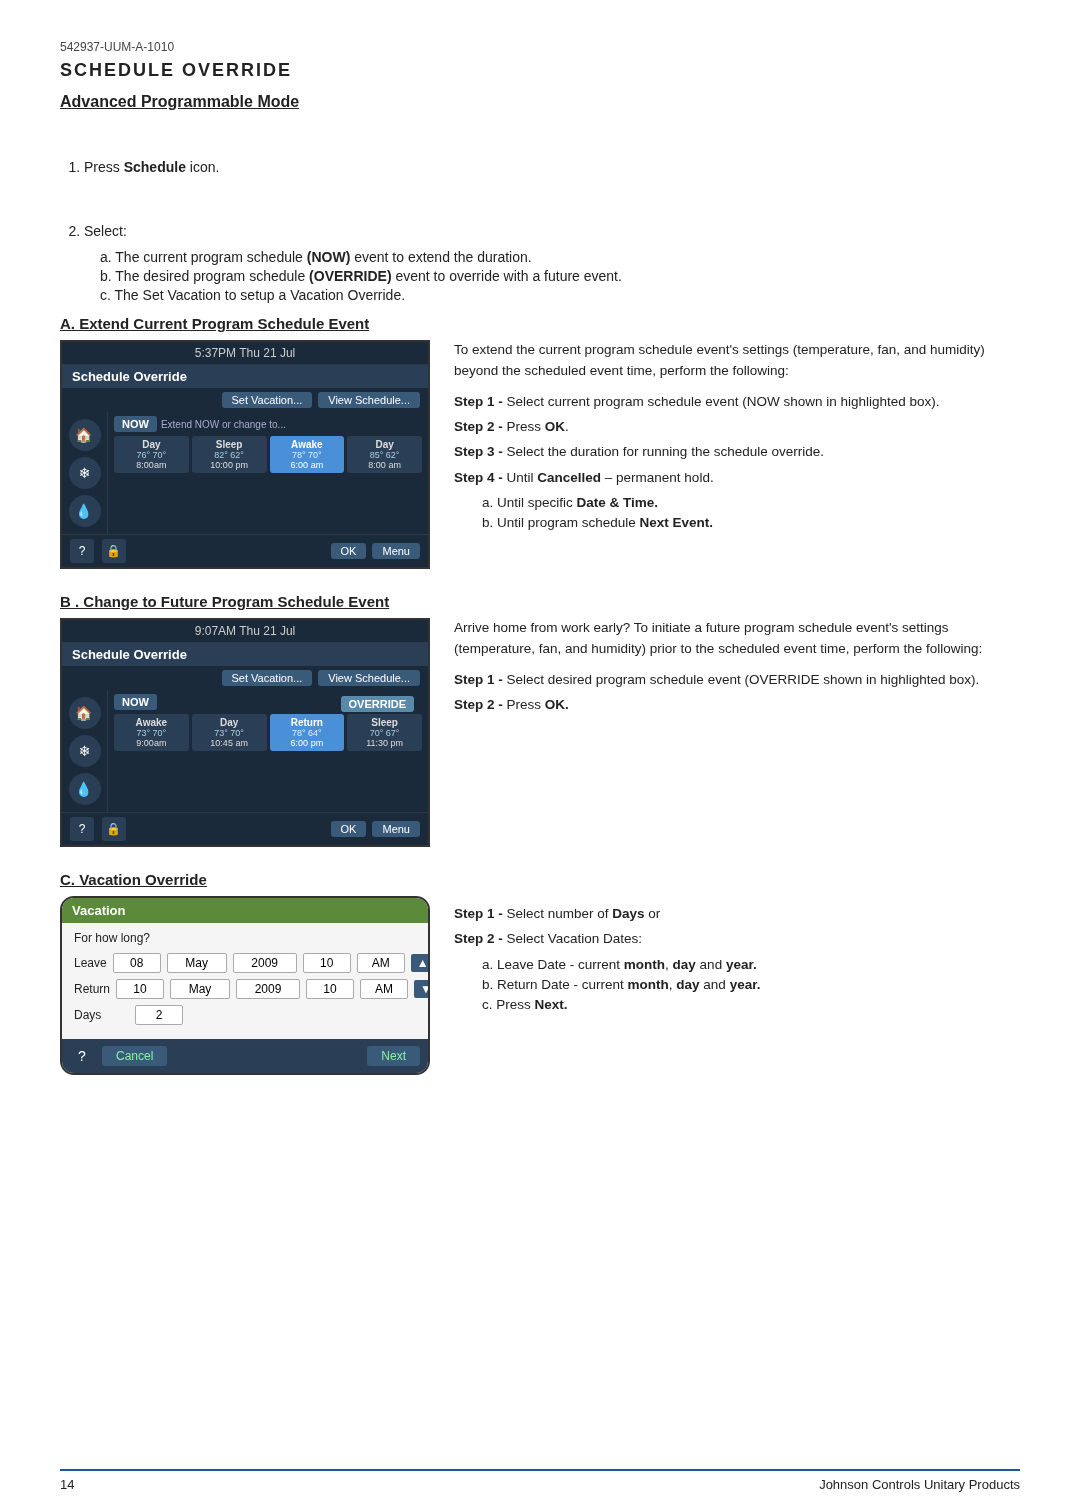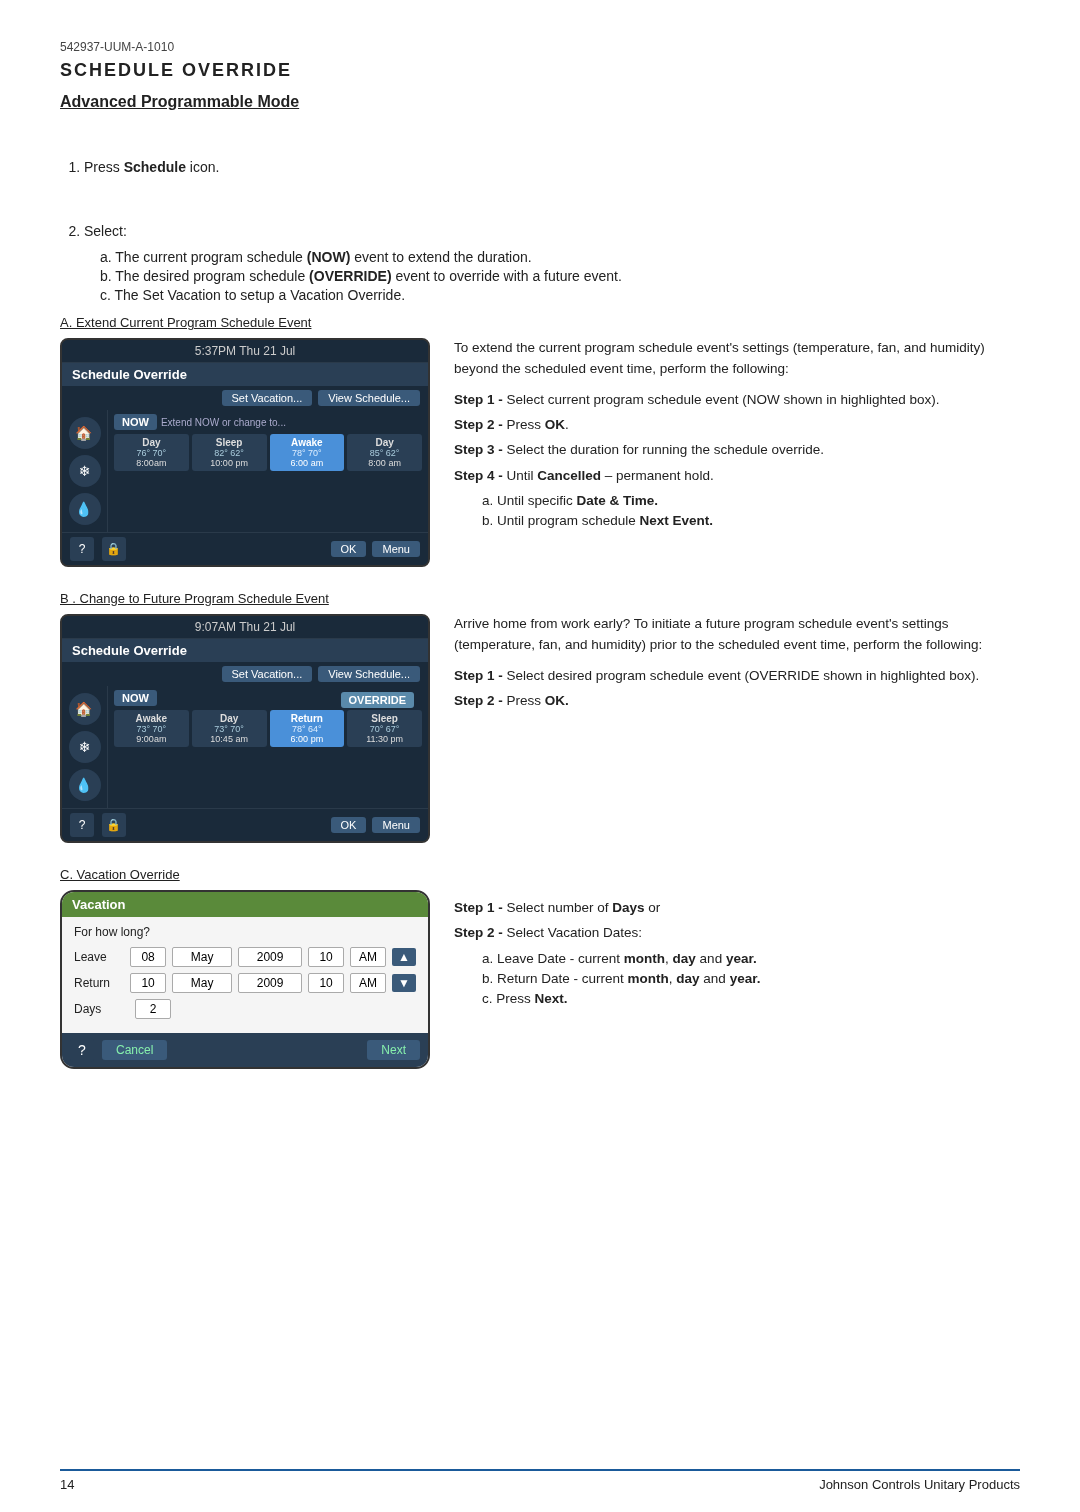--- a/index.html
+++ b/index.html
@@ -25,22 +25,22 @@
       text-transform: uppercase;
       margin-bottom: 12px;
     }
     .section-heading {
       font-size: 16px;
       font-weight: bold;
       text-decoration: underline;
       margin-bottom: 8px;
     }
     .sub-section-heading {
-      font-size: 13px;
-      font-weight: normal;
+      font-size: 15px;
+      font-weight: bold;
       text-decoration: underline;
       margin-bottom: 8px;
     }
     
     .two-col {
       display: flex;
       gap: 24px;
       margin-bottom: 24px;
     }
     .col-left {
@@ -48,21 +48,21 @@
       min-width: 370px;
     }
     .col-right {
       flex: 1;
       font-size: 13.5px;
       line-height: 1.55;
     }
     
     .thermo-ui {
       border: 2px solid #333;
-      border-radius: 8px;
+      border-radius: 0;
       overflow: hidden;
       width: 370px;
       background: #1a2a3a;
       font-size: 11px;
       color: #fff;
       user-select: none;
     }
     .thermo-topbar {
       background: #1a2a3a;
       text-align: center;
@@ -245,21 +245,21 @@
     .vacation-label {
       font-size: 12px;
       width: 55px;
     }
     .vacation-input {
       background: #fff;
       border: 1px solid #aaa;
       border-radius: 2px;
       padding: 2px 5px;
       font-size: 12px;
-      width: 36px;
+      width: 48px;
       text-align: center;
     }
     .vacation-input.wide {
       width: 60px;
     }
     .vacation-input.year {
       width: 64px;
     }
     .vacation-arrow {
       background: #3a5a7a;

